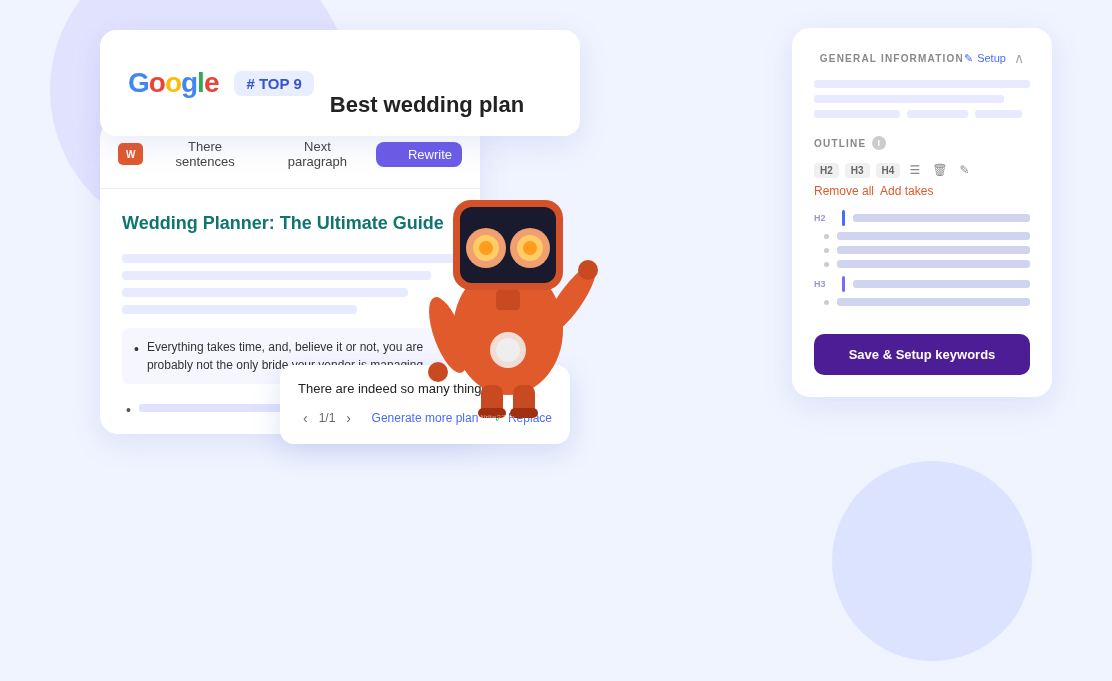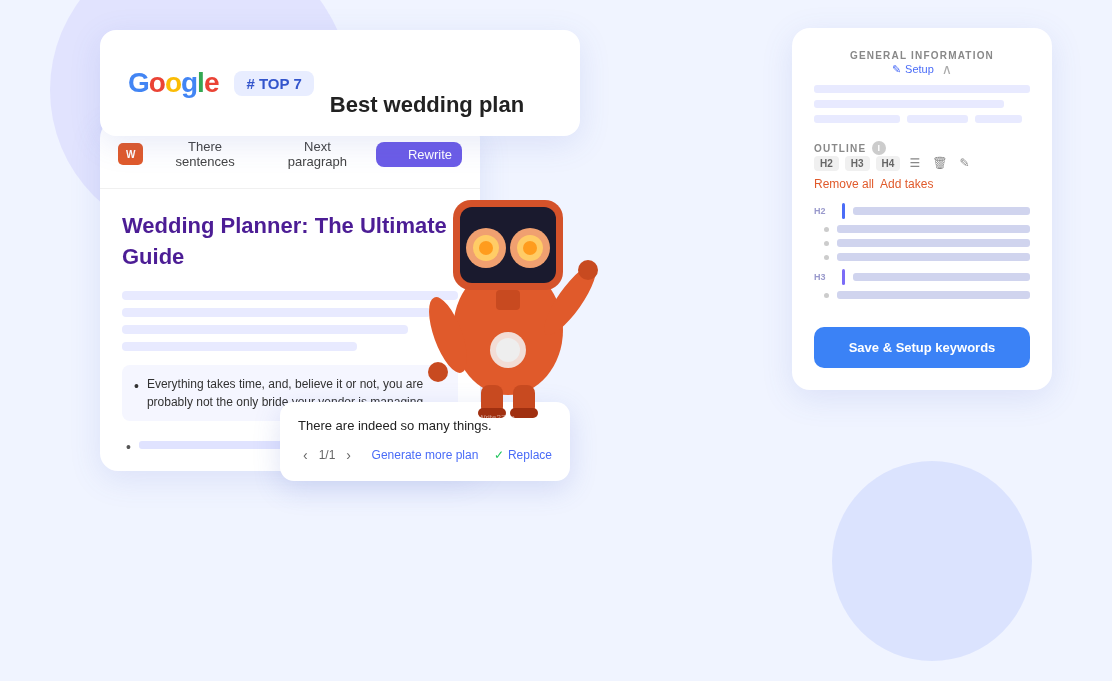--- a/index.html
+++ b/index.html
@@ -112,23 +112,23 @@
       background: #6c5ce7;
       color: white;
       padding-left: 32px;
     }
 
     .editor-body {
       padding: 22px 22px 16px 22px;
     }
 
     .editor-title {
-      font-size: 22px;
-      font-weight: 700;
-      color: #4c1d95;
+      font-size: 18px;
+      font-weight: 700;
+      color: #0f766e;
       margin-bottom: 18px;
       line-height: 1.4;
     }
 
     .placeholder-line {
       height: 9px;
       background: #e8eaff;
       border-radius: 4px;
       margin-bottom: 8px;
     }
@@ -219,25 +219,24 @@
       width: 260px;
       z-index: 3;
     }
 
     .panel-section-title {
       font-size: 10px;
       font-weight: 700;
       color: #888;
       letter-spacing: 1.2px;
       text-transform: uppercase;
-      margin-bottom: 8px;
+      margin-bottom: 14px;
       display: flex;
       align-items: center;
       justify-content: center;
-      flex-direction: column;
     }
     .panel-edit-btn {
       display: flex;
       align-items: center;
       gap: 4px;
       font-size: 11px;
       color: #4a6cf7;
       cursor: pointer;
       background: none;
       border: none;
@@ -263,20 +262,21 @@
 
     .outline-header {
       font-size: 10px;
       font-weight: 700;
       color: #888;
       letter-spacing: 1.2px;
       text-transform: uppercase;
       display: flex;
       align-items: center;
       gap: 6px;
+      margin-bottom: 12px;
     }
     .info-icon {
       width: 14px;
       height: 14px;
       border-radius: 50%;
       background: #ccc;
       display: inline-flex;
       align-items: center;
       justify-content: center;
       font-size: 9px;
@@ -353,21 +353,21 @@
     .bullet-outline-dot {
       width: 5px;
       height: 5px;
       border-radius: 50%;
       background: #ccc;
       flex-shrink: 0;
     }
 
     .save-btn {
       width: 100%;
-      background: #3b82f6;
+      background: #4c1d95;
       color: white;
       border: none;
       border-radius: 10px;
       padding: 13px;
       font-size: 13px;
       font-weight: 600;
       cursor: pointer;
       margin-top: 16px;
       text-align: center;
     }
@@ -424,21 +424,21 @@
 <body>
 
 <div class="scene">
   <div class="blob blob-1"></div>
   <div class="blob blob-2"></div>
 
   <div class="google-card">
     <div class="google-logo">
       <span class="g-blue">G</span><span class="g-red">o</span><span class="g-yellow">o</span><span class="g-blue">g</span><span class="g-green">l</span><span class="g-red">e</span>
     </div>
-    <div class="top-badge"># TOP 7</div>
+    <div class="top-badge"># TOP 9</div>
     <div class="google-title">Best wedding plan</div>
   </div>
 
   <div class="editor-card">
     <div class="editor-toolbar">
       <div class="toolbar-icon">
         <span>W</span>
       </div>
       <button class="toolbar-btn">There sentences</button>
       <button class="toolbar-btn">Next paragraph</button>

